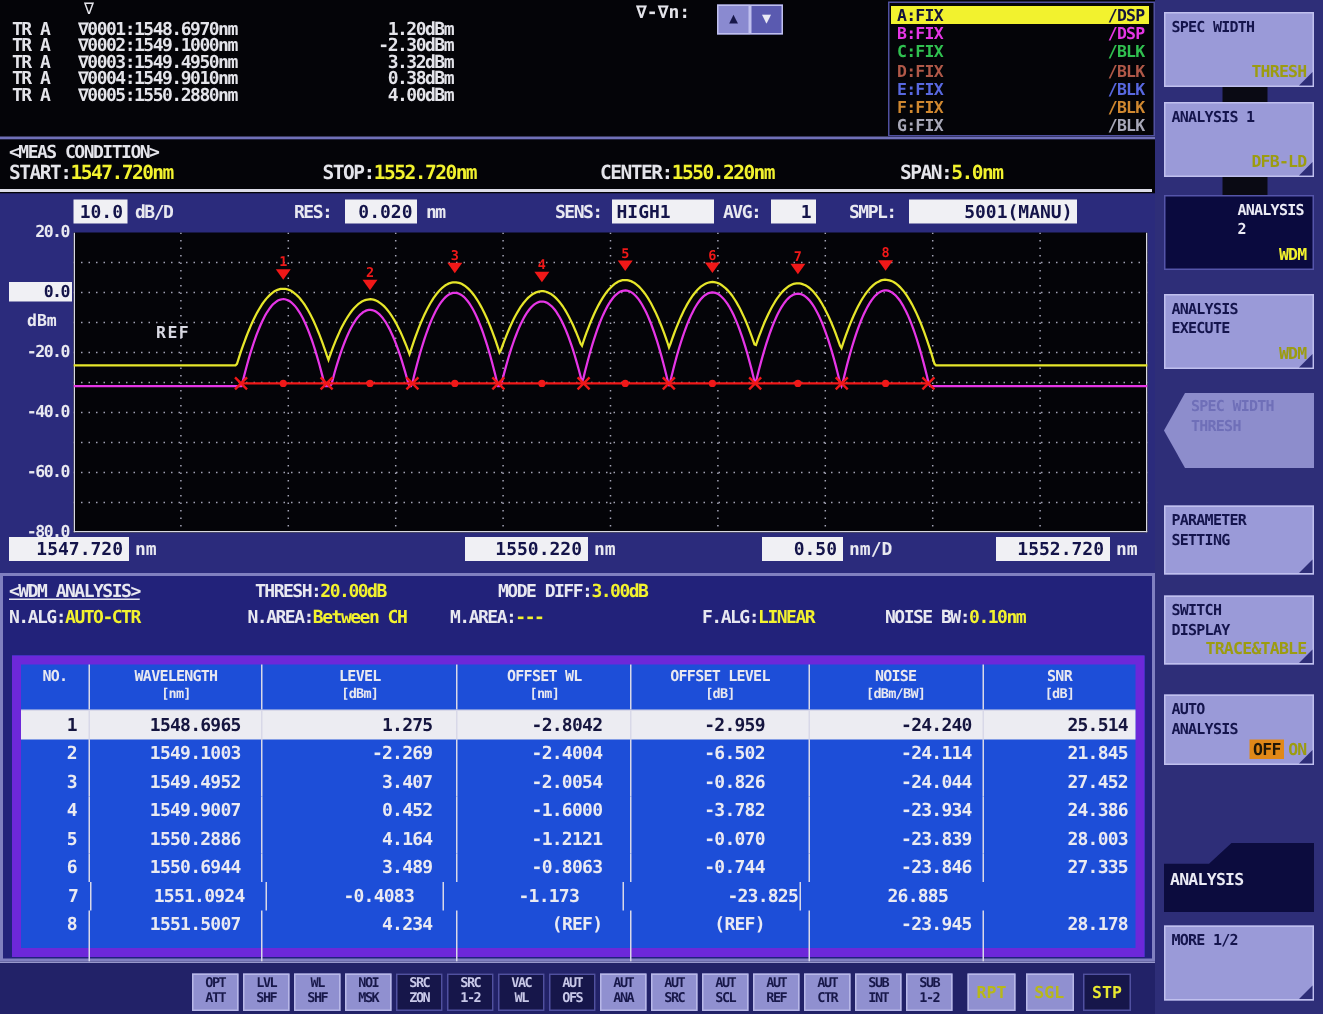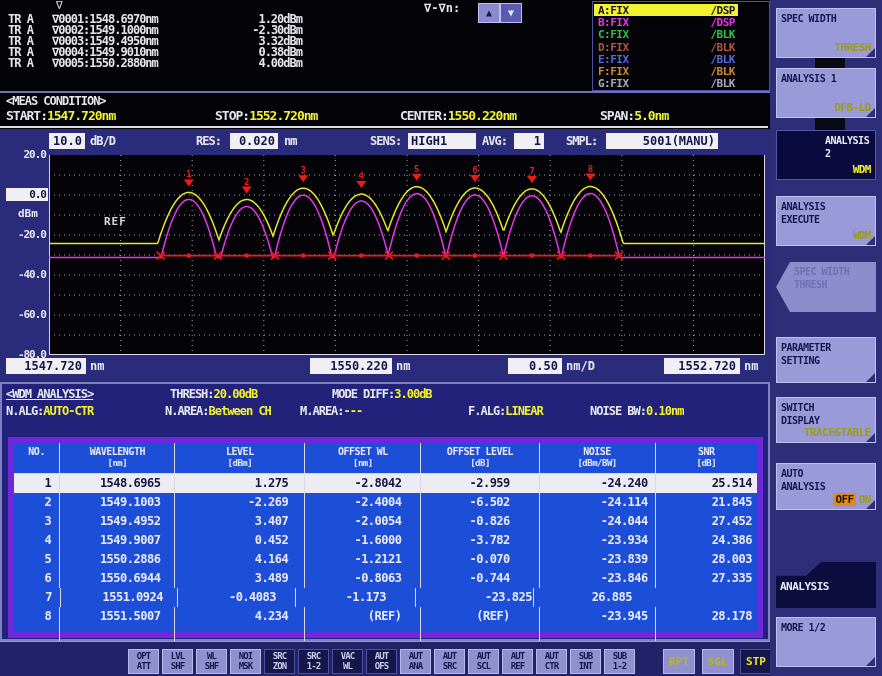--- a/index.html
+++ b/index.html
@@ -10,21 +10,21 @@
   .mrow{position:absolute;left:0;width:430px;height:11px;color:#e4e4ea;font-size:12px;font-weight:bold;letter-spacing:-1px;white-space:nowrap;}
   .mtr{position:absolute;left:8px;}
   .mid{position:absolute;left:52px;}
   .mlv{position:absolute;right:128px;}
   #delta-hdr{position:absolute;left:56px;top:-1px;color:#e4e4ea;font-size:11px;}
   #delta-label{position:absolute;left:424px;top:1px;color:#e4e4ea;font-size:12px;font-weight:bold;}
   .arrbtn{position:absolute;top:3px;width:20px;height:18px;border:1px solid #c0c0ee;background:#8a8ad0;color:#18184a;
           font-size:10px;text-align:center;line-height:17px;cursor:pointer;}
   .arrbtn.dn{background:#5a5ab0;color:#eaeaf4;}
   #legend{position:absolute;left:592px;top:1px;width:176px;height:88px;background:#040408;border:1px solid #5050a0;}
-  .lgrow{position:absolute;left:1px;width:144px;height:12px;font-size:11px;font-weight:bold;letter-spacing:-0.5px;}
+  .lgrow{position:absolute;left:1px;width:172px;height:12px;font-size:11px;font-weight:bold;letter-spacing:-0.5px;}
   .lgrow .t{position:absolute;left:4px;}
   .lgrow .m{position:absolute;right:3px;}
   
   #meas-bar{position:absolute;left:0;top:93px;width:770px;height:36px;background:#040408;}
   #meas-title{position:absolute;left:6px;top:1px;color:#e4e4ea;font-size:12px;font-weight:bold;letter-spacing:-1px;}
   .mfield{position:absolute;top:15px;font-size:13px;font-weight:bold;letter-spacing:-1px;white-space:nowrap;}
   .mfield .lb{color:#e4e4ea;} .mfield .vl{color:#f2f22e;}
   #meas-underline{position:absolute;left:0;top:33px;width:768px;height:2px;background:#dcdce6;}
   
   #graph-panel{position:absolute;left:0;top:129px;width:770px;height:253px;background:#2b2b7c;}
@@ -55,21 +55,21 @@
   .td{box-sizing:border-box;border-right:1px solid #d8d8e8;color:#eaeaf2;text-align:right;
       font-size:12px;font-weight:bold;line-height:19px;letter-spacing:-0.5px;}
   .td:last-child{border-right:none;}
   .trow.sel{background:#ececf2;} .trow.sel .td{color:#15153f;}
   
   #toolbar{position:absolute;left:0;top:641px;width:770px;height:35px;background:#222268;border-top:1px solid #9898cc;}
   .tbtn{position:absolute;top:7px;width:31px;height:25px;background:#9090d0;border:1px solid #b8b8e8;box-sizing:border-box;
         color:#18184a;font-size:9px;font-weight:bold;line-height:1.15;text-align:center;padding-top:1px;
         white-space:pre-line;letter-spacing:-1px;cursor:pointer;}
   .tbtn.dark{background:#16164a;color:#c8c8e8;border-color:#5050a0;}
-  .tbtn.sweep{font-size:11px;line-height:21px;color:#b8b818;letter-spacing:0;margin-left:18px;}
+  .tbtn.sweep{font-size:11px;line-height:21px;color:#b8b818;letter-spacing:0;}
   .tbtn.sweep.dark{color:#e8e830;}
   
   #sidebar{position:absolute;left:770px;top:0;width:112px;height:676px;background:#2e2e78;}
   .skey{position:absolute;left:6px;width:100px;background:#9a9ad8;border:1px solid #c0c0ee;box-sizing:border-box;
         color:#15154d;font-size:10px;font-weight:bold;line-height:1.25;padding:4px 4px;white-space:pre-line;cursor:pointer;letter-spacing:-0.5px;}
   .skey.normal:after{content:"";position:absolute;right:0;bottom:0;border-style:solid;border-width:0 0 9px 9px;
         border-color:transparent transparent #2e2e78 transparent;}
   .skey .kval{position:absolute;right:4px;bottom:2px;color:#9c9c10;font-size:11px;font-weight:bold;letter-spacing:-0.5px;}
   .skey.selected{background:#0a0a3e;color:#eaeaf4;border-color:#5555aa;}
   .skey.selected .kval{color:#f2f22e;}

